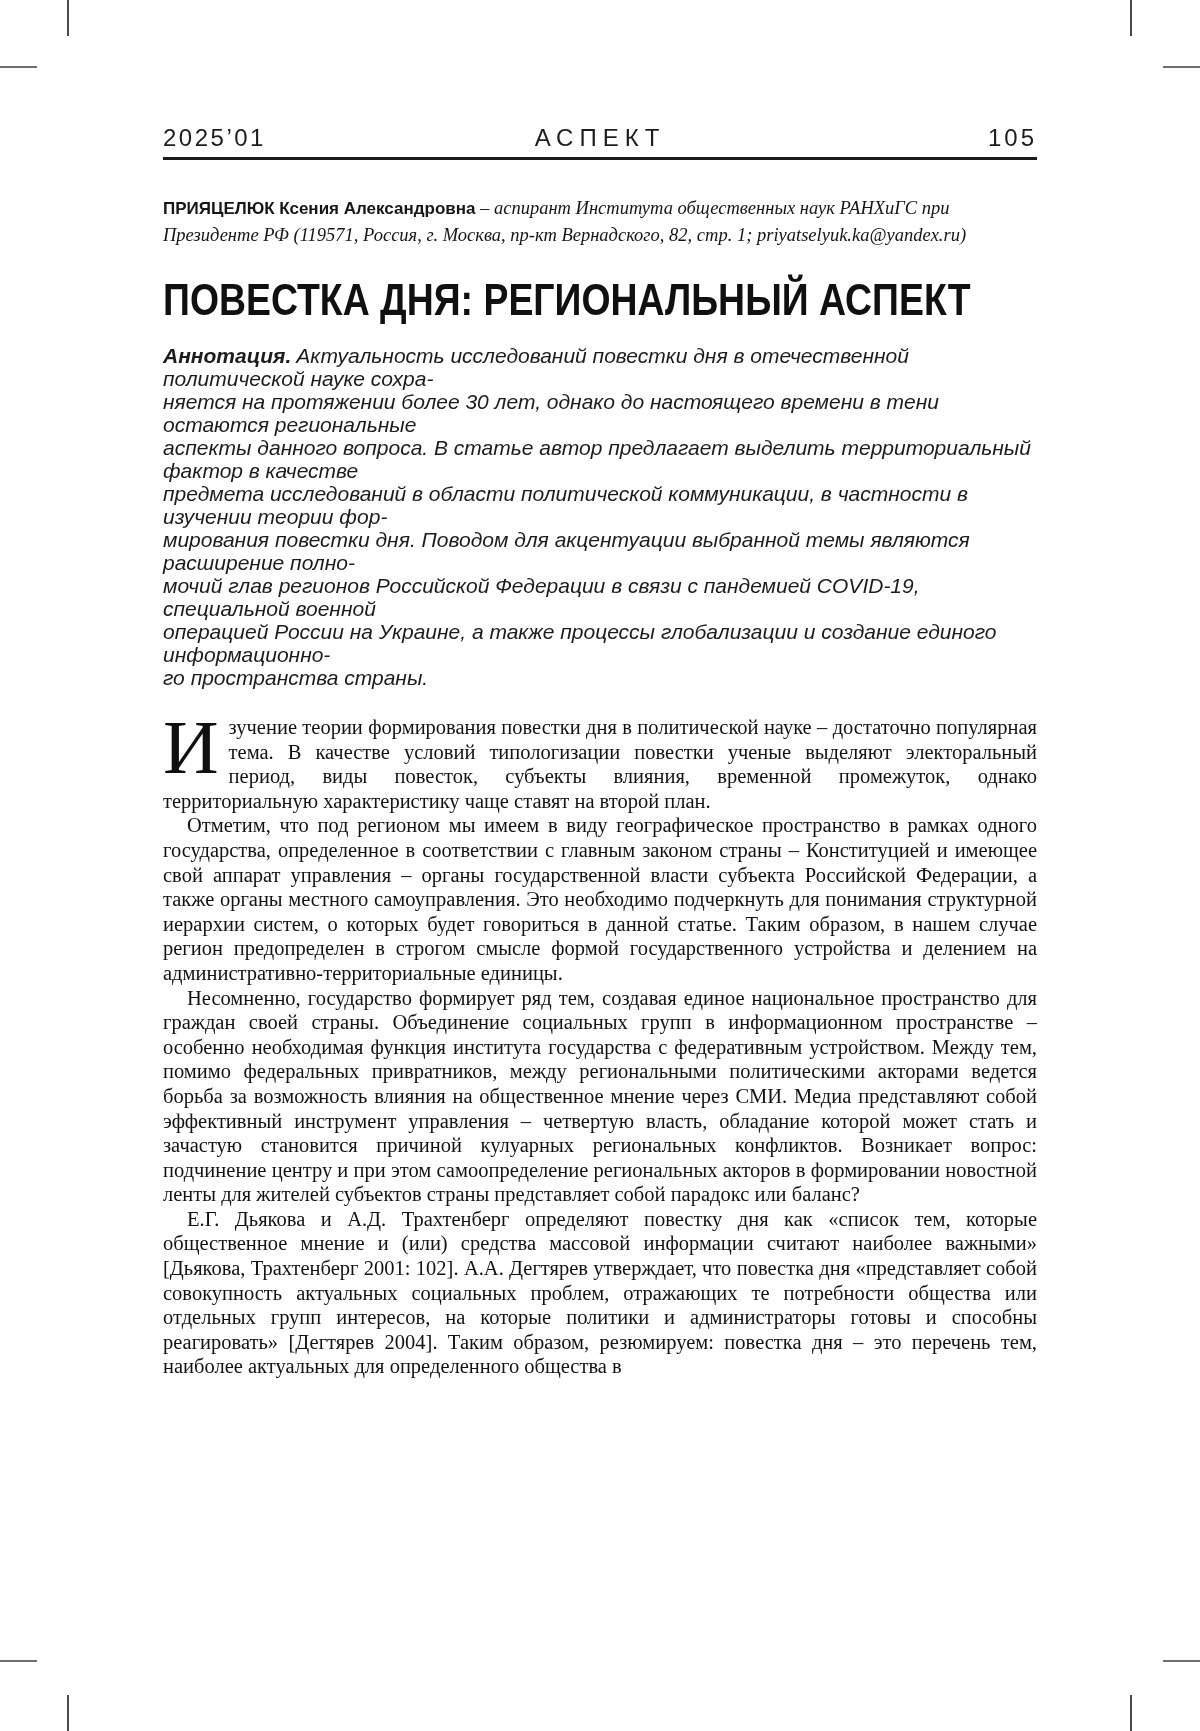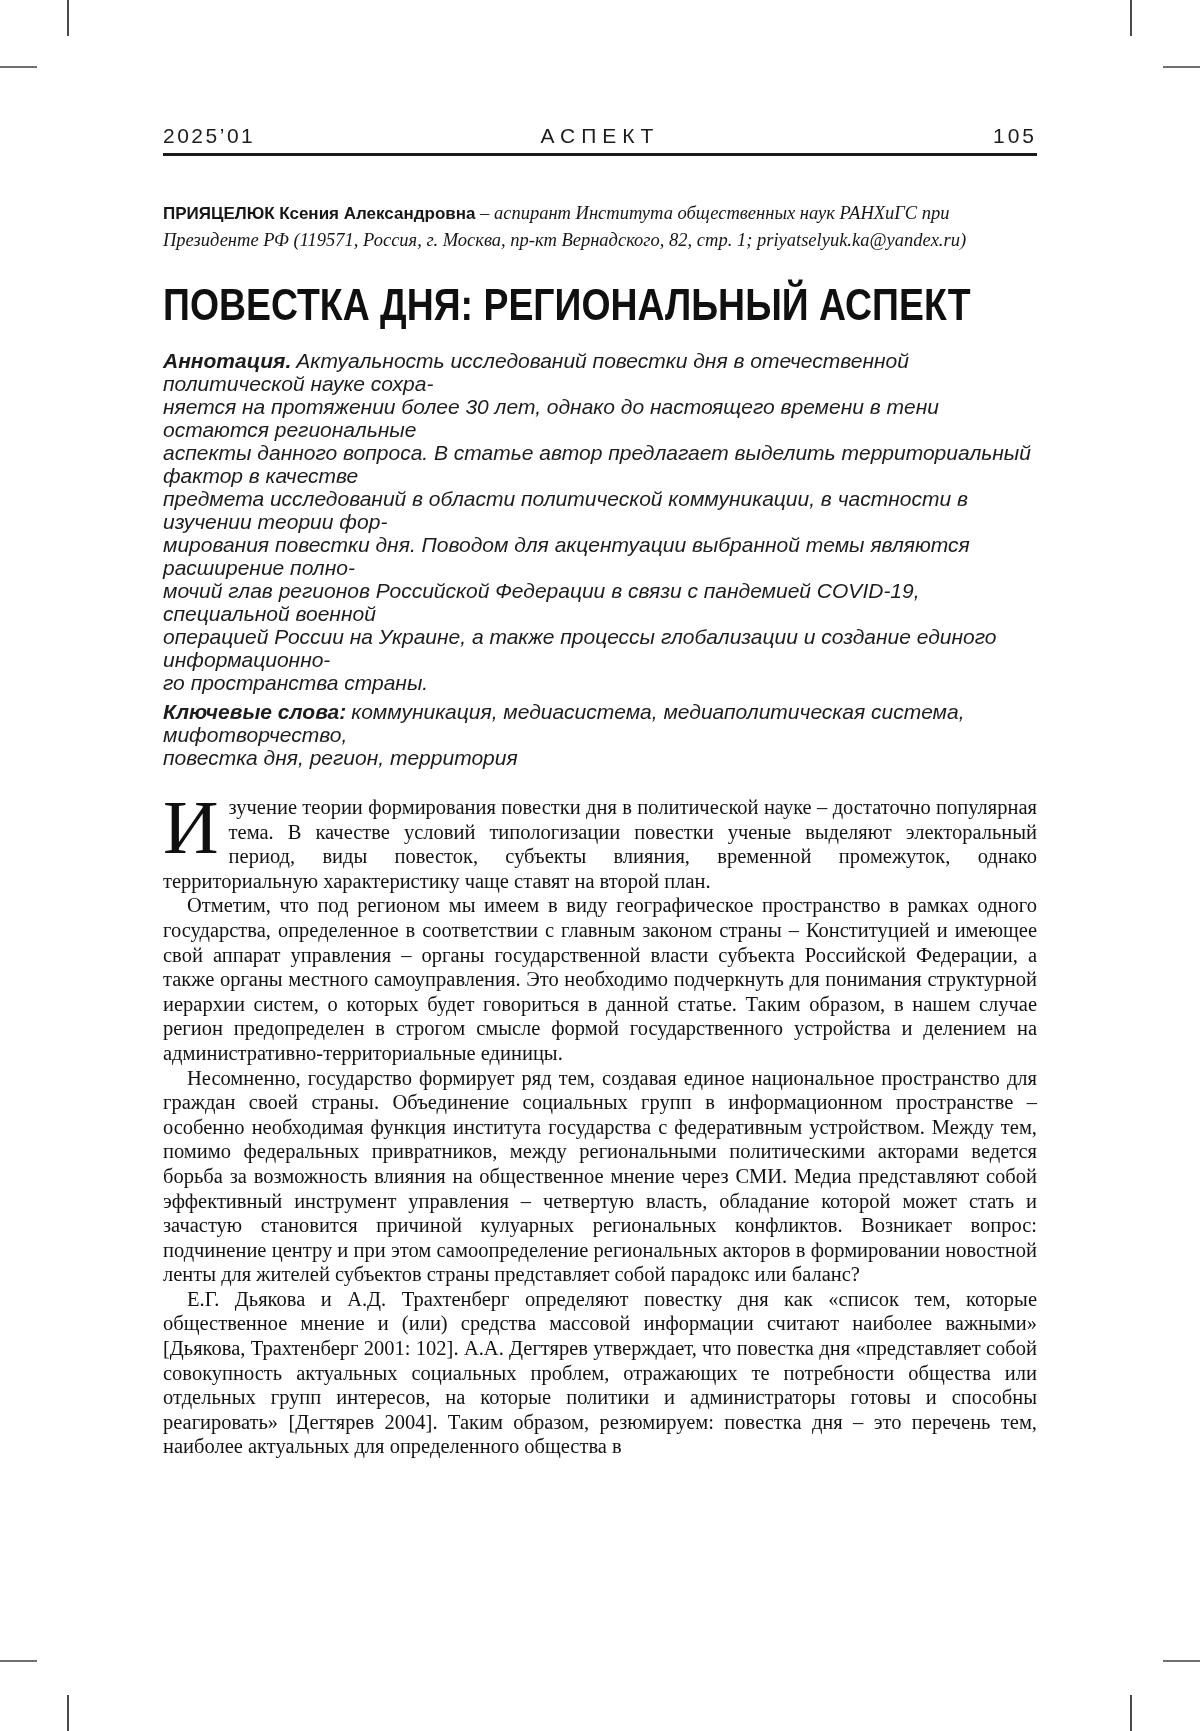--- a/index.html
+++ b/index.html
@@ -35,36 +35,36 @@
     width: 874px;
   }
 
   
   .running-head {
     margin-top: 124px;
     display: grid;
     grid-template-columns: 1fr auto 1fr;
     align-items: baseline;
     font-family: "Liberation Sans", sans-serif;
-    font-size: 21px;
+    font-size: 24px;
     letter-spacing: 2.5px;
     color: #1d1d1d;
   }
   .running-head .issue { justify-self: start; }
   .running-head .journal { justify-self: center; letter-spacing: 6px; }
   .running-head .pageno { justify-self: end; letter-spacing: 3px; }
   .head-rule {
     margin-top: 5px;
     height: 3px;
     background: #1b1b1b;
   }
 
   
   .author-block {
-    margin-top: 44px;
+    margin-top: 35px;
     font-size: 17.5px;
     line-height: 26px;
     color: #161616;
   }
   .author-name {
     font-family: "Liberation Sans", sans-serif;
     font-weight: bold;
     font-size: 17px;
   }
   .author-affil {
@@ -153,22 +153,20 @@
 
     <p class="abstract"><span class="meta-label">Аннотация.</span><span>Актуальность исследований повестки дня в отечественной политической науке сохра-
 няется на протяжении более 30 лет, однако до настоящего времени в тени остаются региональные
 аспекты данного вопроса. В статье автор предлагает выделить территориальный фактор в качестве
 предмета исследований в области политической коммуникации, в частности в изучении теории фор-
 мирования повестки дня. Поводом для акцентуации выбранной темы являются расширение полно-
 мочий глав регионов Российской Федерации в связи с пандемией COVID-19, специальной военной
 операцией России на Украине, а также процессы глобализации и создание единого информационно-
 го пространства страны.</span></p>
 
-    <p class="keywords"><span class="meta-label">Ключевые слова:</span><span>коммуникация, медиасистема, медиаполитическая система, мифотворчество,
-повестка дня, регион, территория</span></p>
 
     <div class="body-text">
       <p class="first"><span class="dropcap">И</span><span>зучение теории формирования повестки дня в политической науке – достаточно популярная тема. В качестве условий типологизации повестки ученые выделяют электоральный период, виды повесток, субъекты влияния, временной промежуток, однако территориальную характеристику чаще ставят на второй план.</span></p>
       <p>Отметим, что под регионом мы имеем в виду географическое пространство в рамках одного государства, определенное в соответствии с главным законом страны – Конституцией и имеющее свой аппарат управления – органы государственной власти субъекта Российской Федерации, а также органы местного самоуправления. Это необходимо подчеркнуть для понимания структурной иерархии систем, о которых будет говориться в данной статье. Таким образом, в нашем случае регион предопределен в строгом смысле формой государственного устройства и делением на административно-территориальные единицы.</p>
       <p>Несомненно, государство формирует ряд тем, создавая единое национальное пространство для граждан своей страны. Объединение социальных групп в информационном пространстве – особенно необходимая функция института государства с федеративным устройством. Между тем, помимо федеральных привратников, между региональными политическими акторами ведется борьба за возможность влияния на общественное мнение через СМИ. Медиа представляют собой эффективный инструмент управления – четвертую власть, обладание которой может стать и зачастую становится причиной кулуарных региональных конфликтов. Возникает вопрос: подчинение центру и при этом самоопределение региональных акторов в формировании новостной ленты для жителей субъектов страны представляет собой парадокс или баланс?</p>
       <p>Е.Г. Дьякова и А.Д. Трахтенберг определяют повестку дня как «список тем, которые общественное мнение и (или) средства массовой информации считают наиболее важными» [Дьякова, Трахтенберг 2001: 102]. А.А. Дегтярев утверждает, что повестка дня «представляет собой совокупность актуальных социальных проблем, отражающих те потребности общества или отдельных групп интересов, на которые политики и администраторы готовы и способны реагировать» [Дегтярев 2004]. Таким образом, резюмируем: повестка дня – это перечень тем, наиболее актуальных для определенного общества в</p>
     </div>
 
   </div>
 </div>

